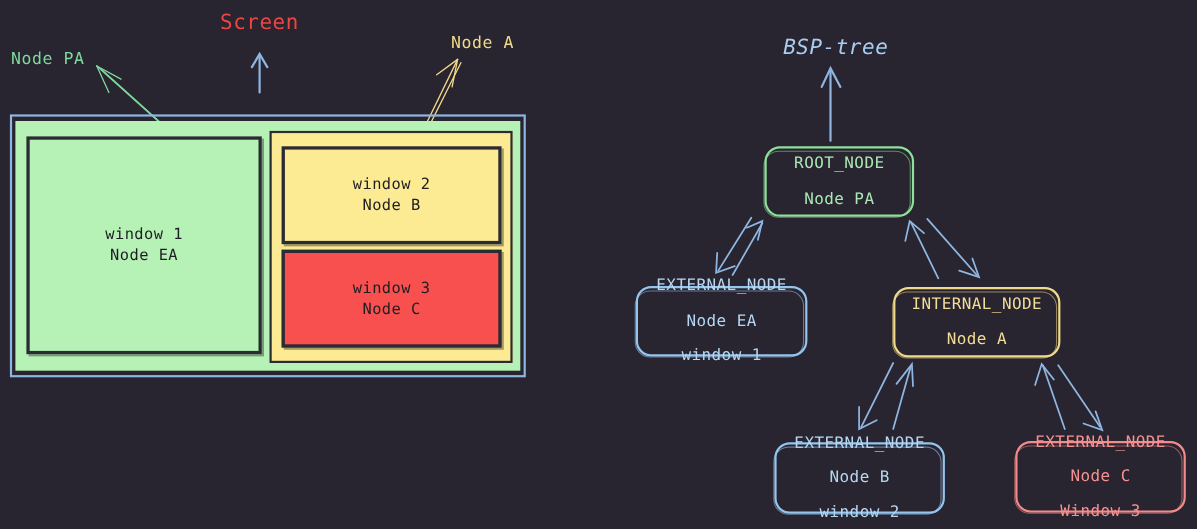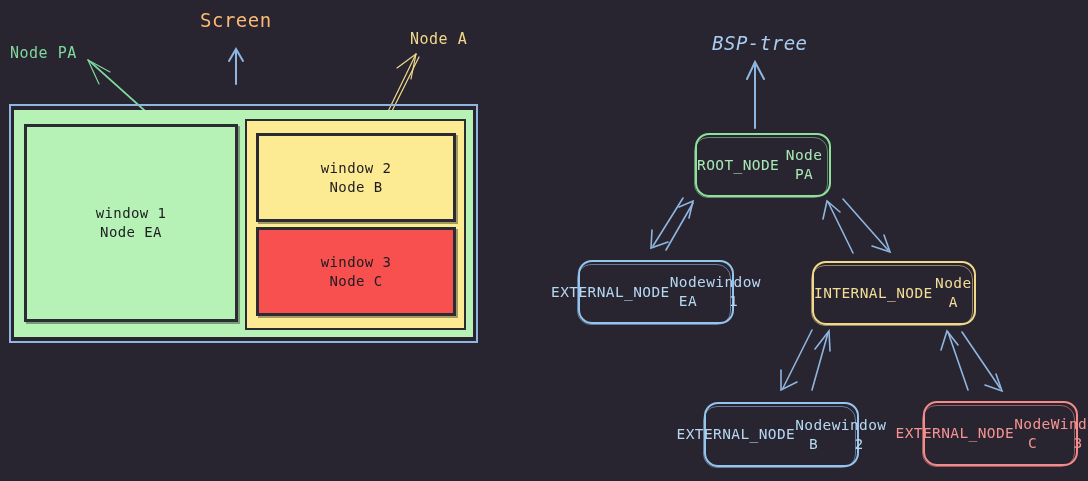--- a/index.html
+++ b/index.html
@@ -23,21 +23,21 @@
   .lbl {
     position: absolute;
     white-space: pre;
     line-height: 1.15;
     letter-spacing: 0.5px;
   }
   
   #screen-title {
     left: 200px; top: 10px;
     font-size: 19px;
-    color: #fdba74;
+    color: #ef4444;
     text-align: center;
   }
   #node-pa-label {
     left: 10px; top: 45px;
     font-size: 15px;
     color: #7fd99b;
   }
   #node-a-label {
     left: 410px; top: 31px;
     font-size: 15px;
@@ -103,29 +103,30 @@
     background: #f7504f;
   }
   .win-line { display: block; }
 
   
   .node {
     position: absolute;
     box-sizing: border-box;
     border-radius: 14px;
     display: flex;
-    flex-direction: row;
+    flex-direction: column;
     align-items: center;
     justify-content: center;
     font-size: 14.5px;
     line-height: 1.28;
     letter-spacing: 0.4px;
     background: transparent;
     border: 2.5px solid;
     text-align: center;
+    gap: 13px;
   }
   .node::after {
     
     content: "";
     position: absolute;
     left: -3px; top: 2px; right: 1px; bottom: -3px;
     border-radius: 14px;
     border: 1.5px solid;
     border-color: inherit;
     opacity: .55;
@@ -138,21 +139,21 @@
     color: #a9e8b4;
   }
   #ext-node-ea {
     left: 578px; top: 260px;
     width: 156px; height: 64px;
     border-color: #95c5ee;
     color: #b6d7f2;
   }
   #internal-node-a {
     left: 812px; top: 261px;
-    width: 164px; height: 64px;
+    width: 152px; height: 64px;
     border-color: #f0d98a;
     color: #f2dd97;
   }
   #ext-node-b {
     left: 704px; top: 402px;
     width: 155px; height: 65px;
     border-color: #95c5ee;
     color: #b6d7f2;
   }
   #ext-node-c {

